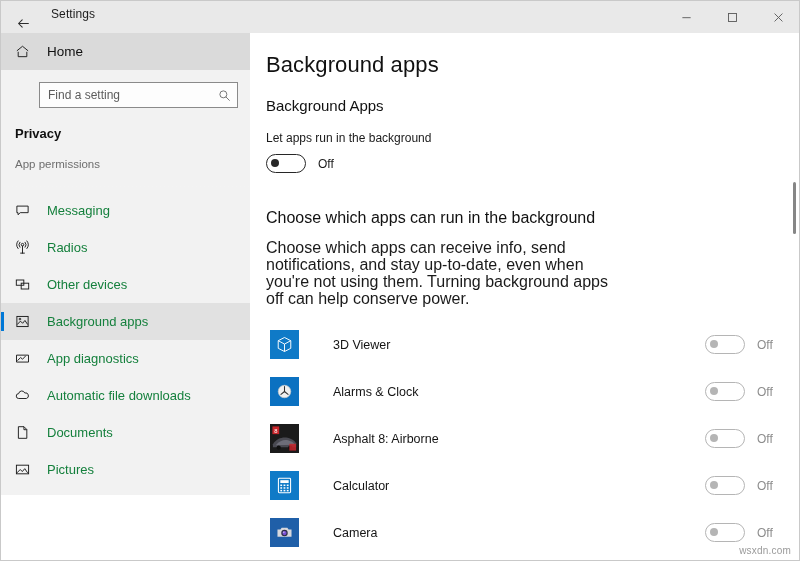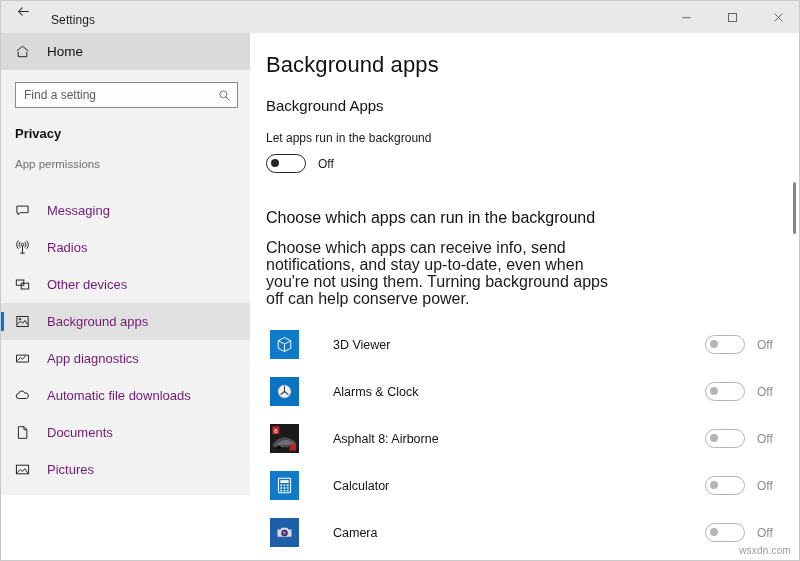--- a/index.html
+++ b/index.html
@@ -27,21 +27,21 @@
     top: 0; left: 0;
     width: 800px;
     height: 32px;
     background: #e9e9e9;
     display: flex;
     align-items: center;
     z-index: 40;
   }
   .titlebar-left {
     display: flex;
-    align-items: flex-end;
+    align-items: flex-start;
     height: 20px;
   }
   .back-btn {
     width: 44px;
     height: 32px;
     display: flex;
     align-items: center;
     justify-content: center;
     color: #2b2b2b;
   }
@@ -85,21 +85,21 @@
     display: flex;
     align-items: center;
     color: #1b1b1b;
   }
   .home-row .lbl {
     font-size: 13.5px;
     color: #101010;
     padding-left: 8px;
   }
 
-  .searchwrap { padding: 12px 12px 0 14px; }
+  .searchwrap { padding: 12px 12px 0 14px; margin-left: 24px; }
   .searchbox {
     position: relative;
     height: 26px;
     background: #fdfdfd;
     border: 1px solid #8a8a8a;
     display: flex;
     align-items: center;
   }
   .searchbox input {
     flex: 1;
@@ -162,21 +162,21 @@
   .navitem .ico {
     width: 22px;
     display: flex;
     align-items: center;
     justify-content: flex-start;
     color: #1b1b1b;
     flex: none;
   }
   .navitem .lbl {
     font-size: 13px;
-    color: #701a75;
+    color: #15803d;
     padding-left: 10px;
     white-space: nowrap;
   }
   .sidebar-fade {
     position: absolute;
     left: 0; top: 0;
     width: 249px; height: 14px;
     background: linear-gradient(to bottom, #f2f2f2 35%, rgba(242,242,242,0));
     pointer-events: none;
   }

